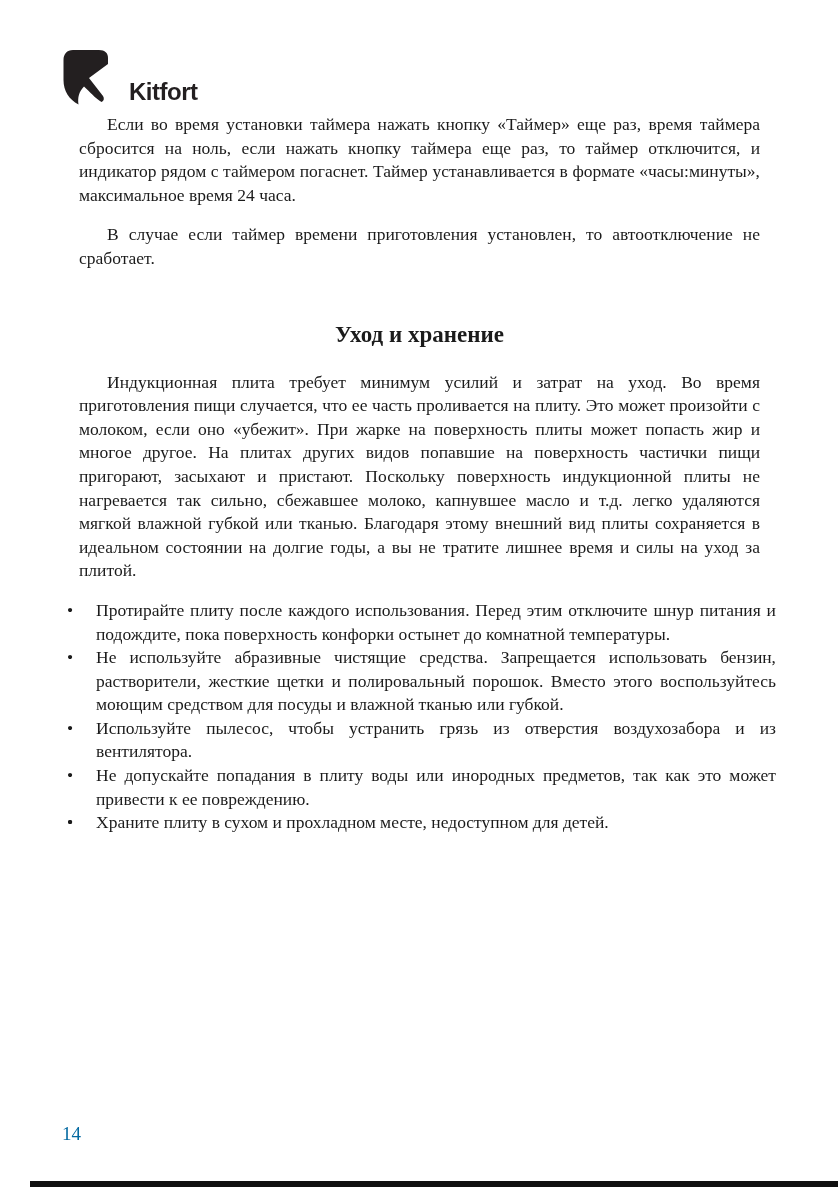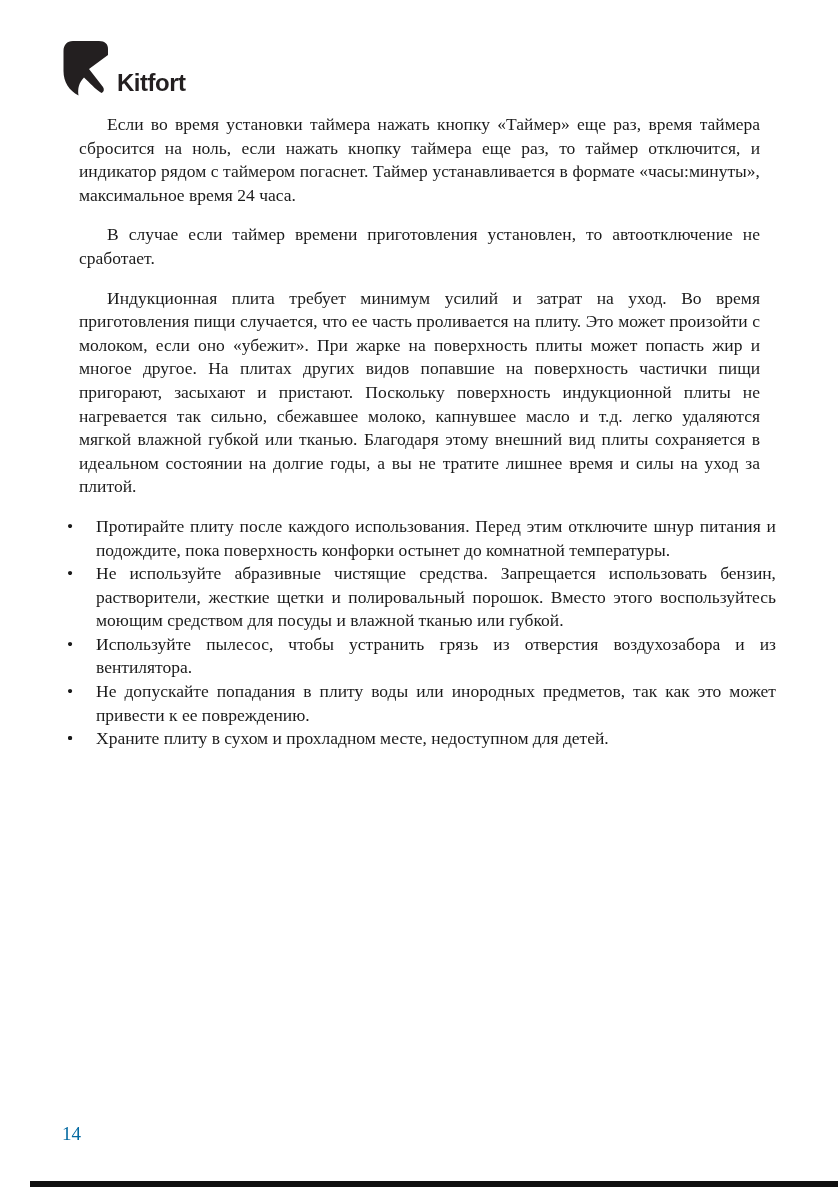--- a/index.html
+++ b/index.html
@@ -16,25 +16,25 @@
     overflow: hidden;
   }
   .page {
     position: absolute;
     inset: 0;
     background: #ffffff;
   }
   
   .logo {
     position: absolute;
-    top: 40px;
+    top: 49px;
     left: 62px;
     display: flex;
     align-items: flex-end;
-    gap: 8px;
+    gap: 20px;
   }
   .logo-icon { width: 47px; height: 56px; display: block; }
   .logo-text {
     font-family: "Liberation Sans", sans-serif;
     font-weight: 700;
     font-size: 24px;
     line-height: 1;
     color: #231f20;
     letter-spacing: -0.5px;
     padding-bottom: 1px;
@@ -114,20 +114,21 @@
     </svg>
     <span class="logo-text">Kitfort</span>
   </header>
 
   <main class="content">
 
     <p class="body">Если во время установки таймера нажать кнопку «Таймер» еще раз, время таймера сбросится на ноль, если нажать кнопку таймера еще раз, то таймер отключится, и индикатор рядом с таймером погаснет. Таймер устанавливается в формате «часы:минуты», максимальное время 24 часа.</p>
 
     <p class="body">В случае если таймер времени приготовления установлен, то автоотключение не сработает.</p>
 
+    <h2 class="care-heading">Уход и хранение</h2>
     <p class="body">Индукционная плита требует минимум усилий и затрат на уход. Во время приготовления пищи случается, что ее часть проливается на плиту. Это может произойти с молоком, если оно «убежит». При жарке на поверхность плиты может попасть жир и многое другое. На плитах других видов попавшие на поверхность частички пищи пригорают, засыхают и пристают. Поскольку поверхность индукционной плиты не нагревается так сильно, сбежавшее молоко, капнувшее масло и т.д. легко удаляются мягкой влажной губкой или тканью. Благодаря этому внешний вид плиты сохраняется в идеальном состоянии на долгие годы, а вы не тратите лишнее время и силы на уход за плитой.</p>
 
     <ul class="care-list">
       <li>
         <span class="bullet">•</span>
         <span>Протирайте плиту после каждого использования. Перед этим отключите шнур питания и подождите, пока поверхность конфорки остынет до комнатной температуры.</span>
       </li>
       <li>
         <span class="bullet">•</span>
         <span>Не используйте абразивные чистящие средства. Запрещается использовать бензин, растворители, жесткие щетки и полировальный порошок. Вместо этого воспользуйтесь моющим средством для посуды и влажной тканью или губкой.</span>

